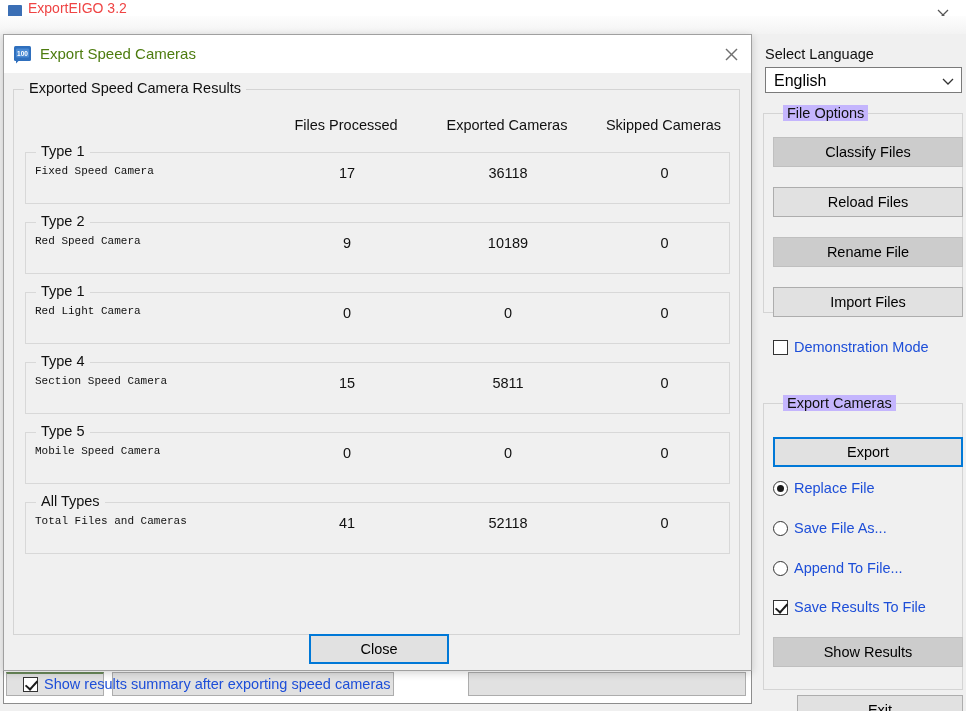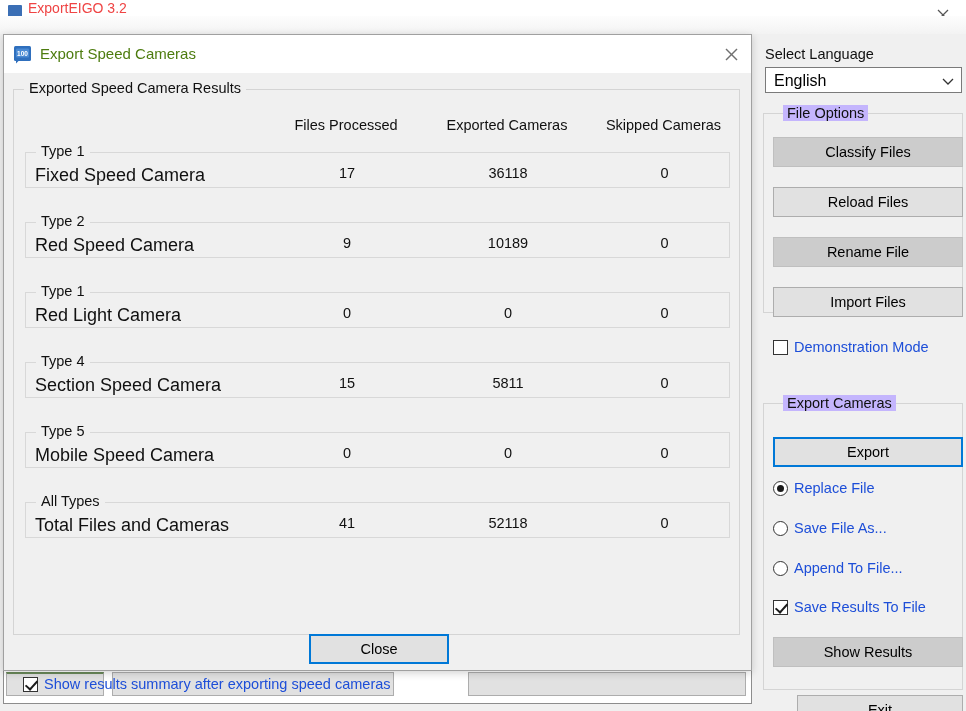--- a/index.html
+++ b/index.html
@@ -310,39 +310,40 @@
   
   .col-c1 { left: 252px; width: 160px; }
   .col-c2 { left: 405px; width: 176px; }
   .col-c3 { left: 572px; width: 155px; }
 
   
   .type-row {
     position: absolute;
     left: 11px;
     width: 705px;
-    height: 36px;
+    height: 52px;
     border: 1px solid #d8d8d8;
     box-sizing: border-box;
   }
   .type-row .tr-legend {
     position: absolute;
     top: -10px; left: 10px;
     background: #f0f0f0;
     padding: 0 5px;
     font-size: 14.5px;
     color: #101010;
     white-space: nowrap;
   }
   .tr-name {
     position: absolute;
     left: 9px; top: 12px;
-    font-size: 18px;
-    color: #101010;
-    white-space: nowrap;
+    font-size: 11px;
+    color: #101010;
+    white-space: nowrap;
+    font-family: Liberation Mono, monospace;
   }
   .tr-val {
     position: absolute;
     top: 12px;
     font-size: 14.5px;
     color: #101010;
     text-align: center;
     white-space: nowrap;
   }
   .val-c1 { left: 241px; width: 160px; }

